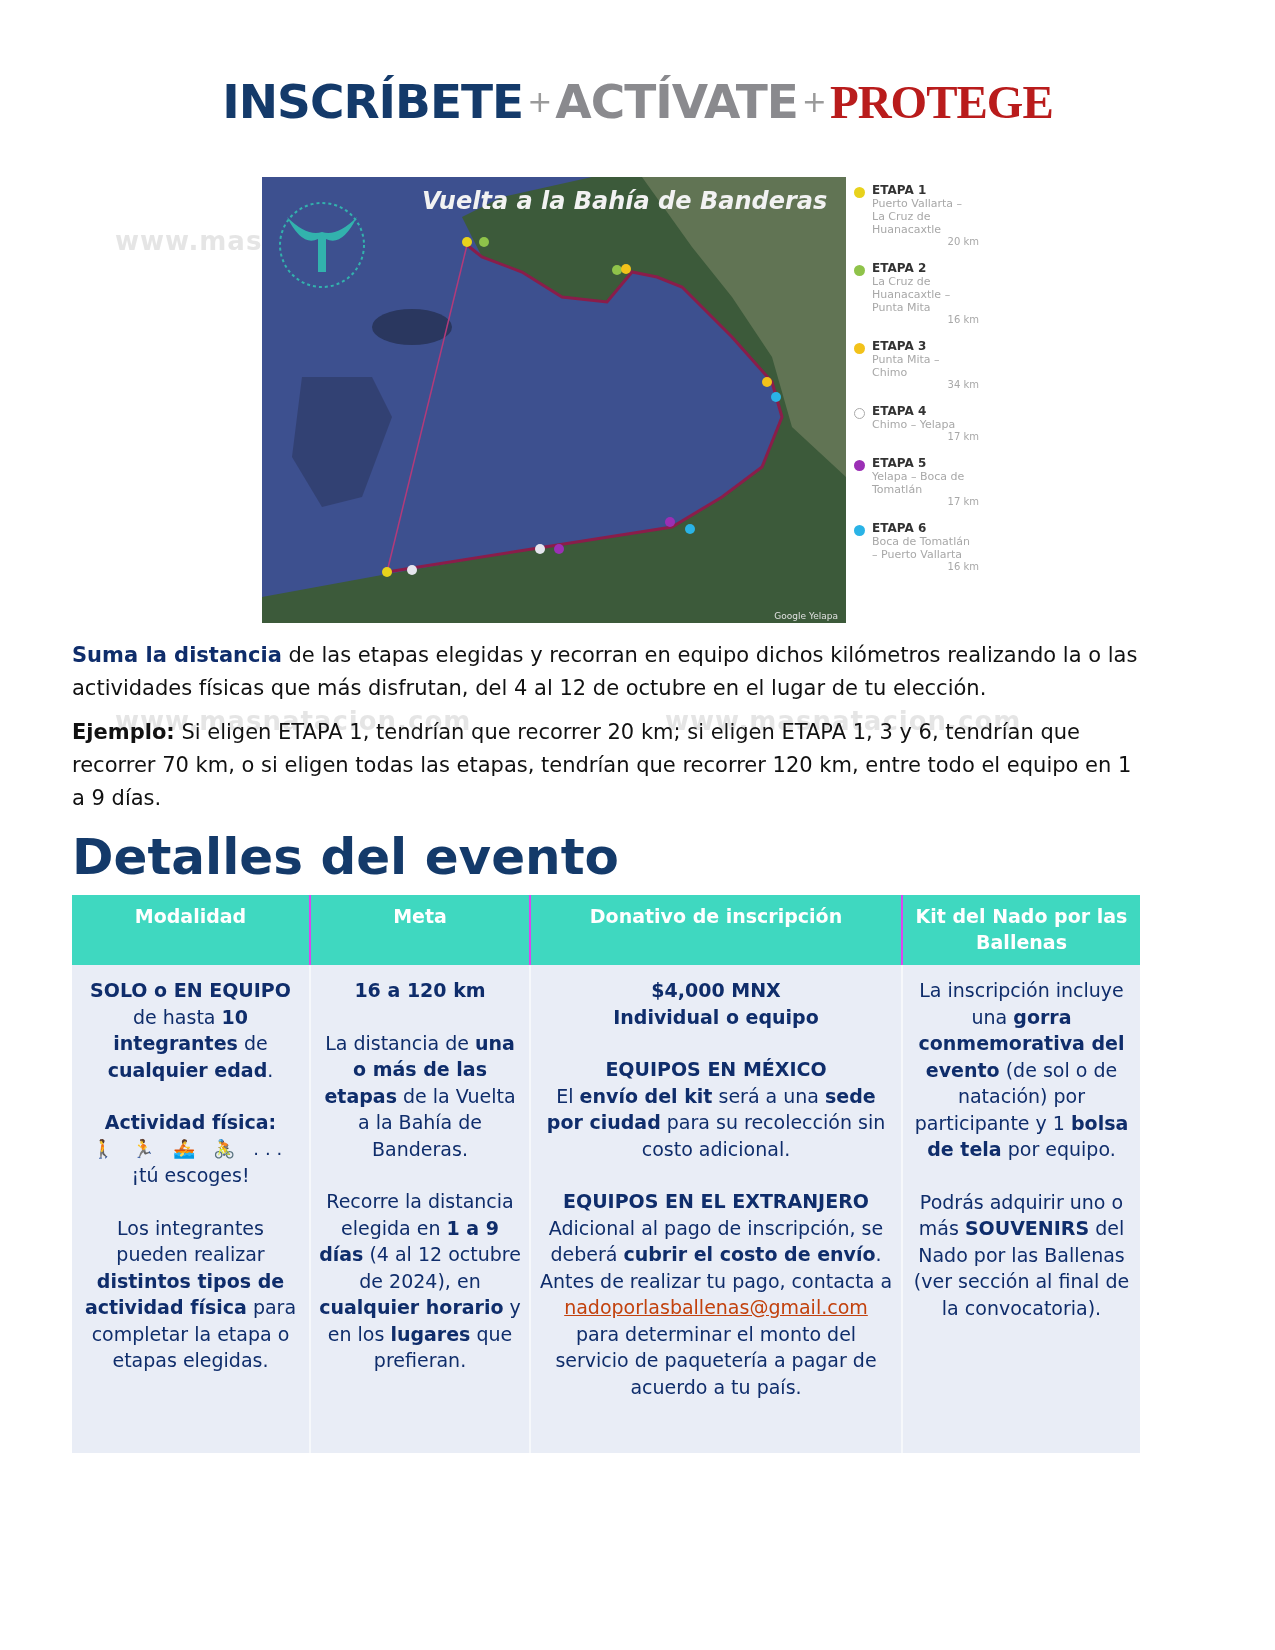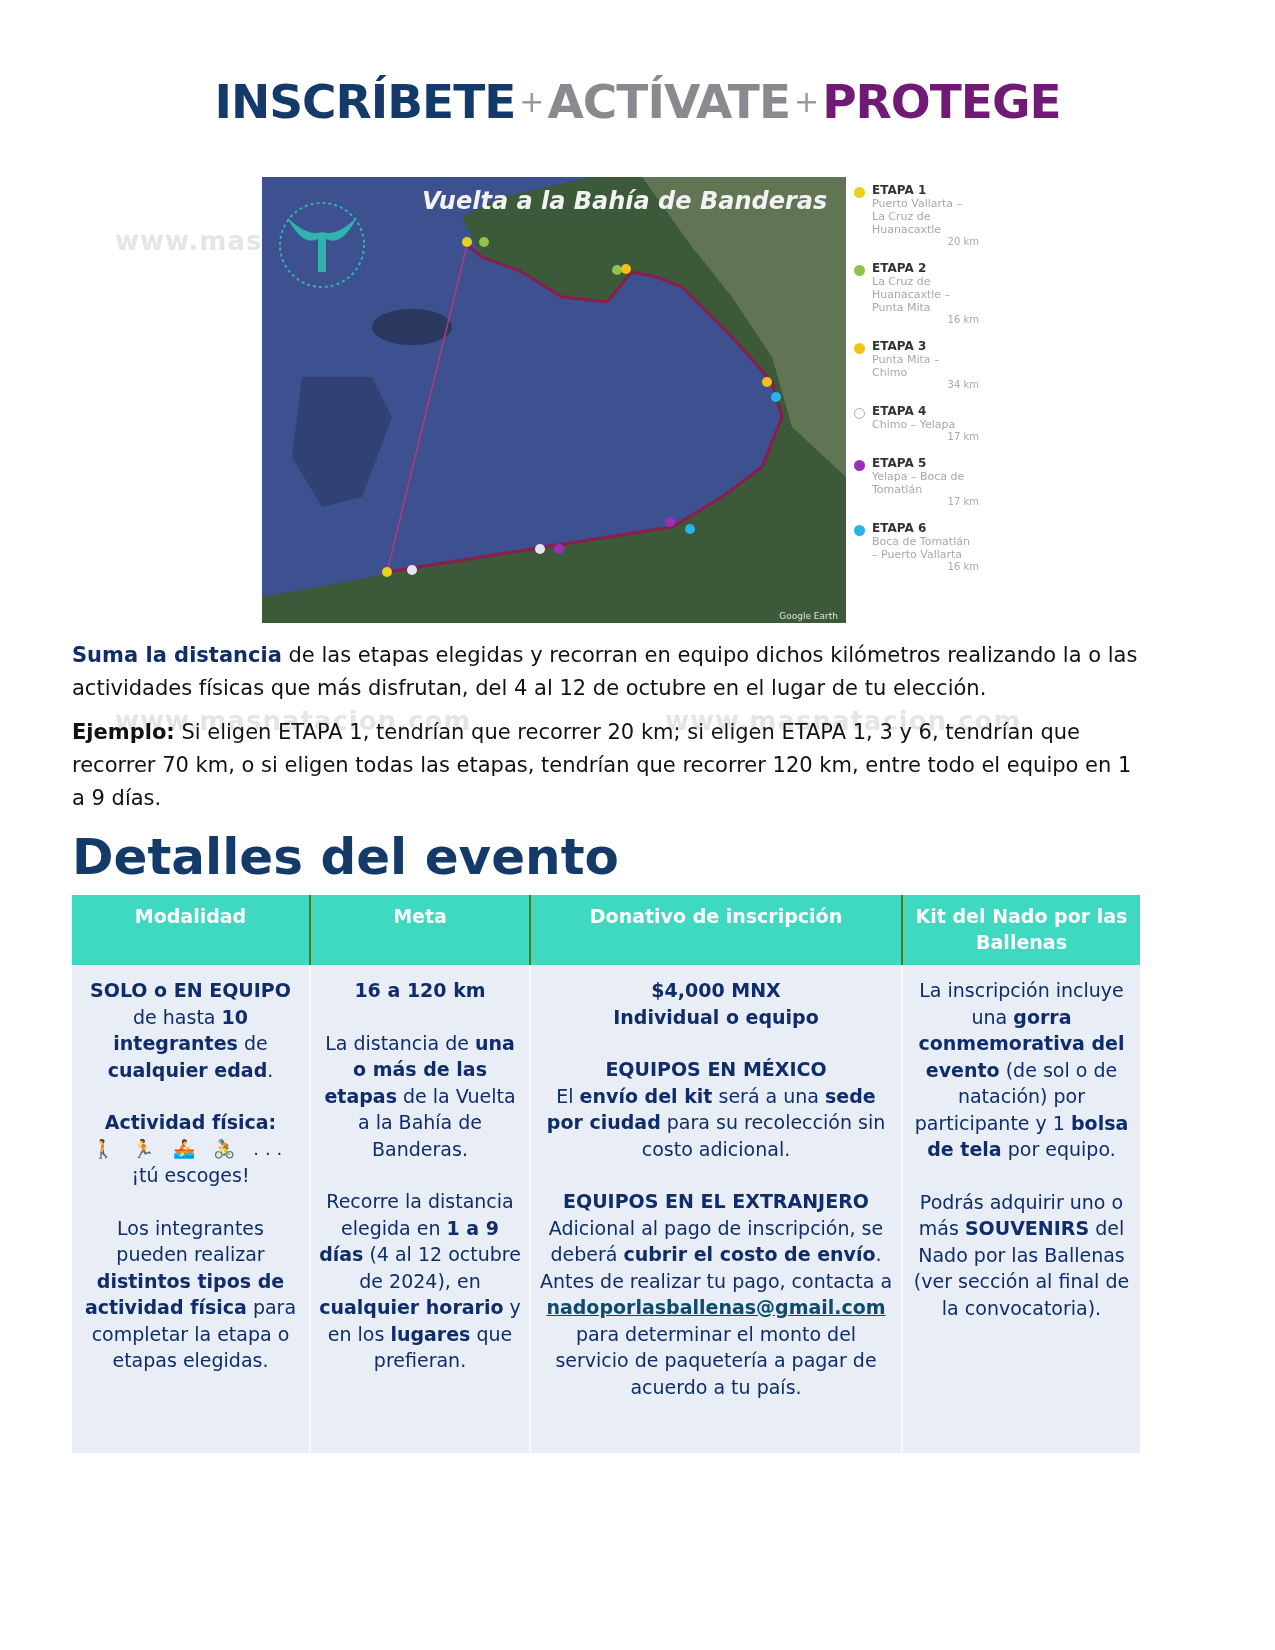--- a/index.html
+++ b/index.html
@@ -2,21 +2,21 @@
 <html><head>
 <meta charset="utf-8">
 <style>
   html, body { margin: 0; padding: 0; background: #ffffff; }
   body { width: 1275px; height: 1650px; position: relative; overflow: hidden;
          font-family: "DejaVu Sans", sans-serif; color: #0f2d6b; }
   .title { position: absolute; top: 74px; left: 0; width: 1275px; text-align: center;
            font-family: "DejaVu Sans", sans-serif; font-weight: bold; font-size: 47px; letter-spacing: -1px; }
   .title .t1 { color: #143a6a; }
   .title .t2 { color: #8a8a8e; }
-  .title .t3 { color: #701a75; }
+  .title .t3 { color: #b91c1c; font-family: Liberation Serif, serif; }
   .title .plus { color: #9a9a9a; font-weight: normal; font-size: 30px; vertical-align: 6px; margin: 0 4px; }
 
   .watermark { position: absolute; color: rgba(180,180,180,0.35); font-size: 26px; font-weight: bold; letter-spacing: 1px; }
 
   .map { position: absolute; left: 262px; top: 177px; width: 584px; height: 446px; overflow: hidden;
          background: #3c4f8c; }
   .map svg { width: 100%; height: 100%; display: block; }
   .map-title { position: absolute; top: 10px; left: 160px; font-size: 24px; font-weight: bold; color: #f2f2f2;
                font-family: "DejaVu Sans", sans-serif; font-style: italic; }
   .map-credit { position: absolute; bottom: 2px; right: 8px; font-size: 9px; color: #e0e0e0; }
@@ -30,29 +30,29 @@
 
   .para { position: absolute; left: 72px; width: 1070px; font-size: 21px; line-height: 33px; color: #111;
           font-family: "DejaVu Sans", sans-serif; }
   .para b { color: #0f2d6b; }
   .para .ej { color: #111; }
 
   .section-title { position: absolute; left: 72px; top: 828px; font-size: 50px; font-weight: bold; color: #143a6a; }
 
   table.details { position: absolute; left: 72px; top: 895px; width: 1068px; border-collapse: collapse; table-layout: fixed; }
   table.details th { background: #3fd8c0; color: #ffffff; font-size: 19px; font-weight: bold; padding: 8px 6px 10px;
-                     vertical-align: top; border-right: 2px solid #4d7c0f; height: 48px; line-height: 26px; }
+                     vertical-align: top; border-right: 2px solid #d946ef; height: 48px; line-height: 26px; }
   table.details th:last-child { border-right: none; }
   table.details td { background: #e9edf6; vertical-align: top; text-align: center; font-size: 19px; line-height: 26.5px;
                      color: #0f2d6b; padding: 12px 8px 16px; border-right: 2px solid #f6f8fb; height: 460px; }
   table.details td:last-child { border-right: none; }
   td b { font-weight: bold; text-align: center; }
   .blk { display: block; }
   .gap { display: block; height: 26px; }
-  .email { color: #0c4a6e; text-decoration: underline; font-weight: bold; }
+  .email { color: #c2410c; text-decoration: underline; }
   .emoji { font-size: 18px; letter-spacing: 6px; }
 </style>
 </head>
 <body>
 
 <div class="title">
   <span class="t1">INSCRÍBETE</span><span class="plus">+</span><span class="t2">ACTÍVATE</span><span class="plus">+</span><span class="t3">PROTEGE</span>
 </div>
 
 <div class="watermark" style="left:115px; top:226px;">www.masnatacion.com</div>
@@ -79,21 +79,21 @@
     <circle cx="278" cy="372" r="5" fill="#e6e6ee"></circle>
     <circle cx="297" cy="372" r="5" fill="#9b2fb5"></circle>
     <circle cx="125" cy="395" r="5" fill="#e8d21c"></circle>
     <circle cx="150" cy="393" r="5" fill="#e6e6ee"></circle>
     <g opacity="0.75">
       <circle cx="60" cy="68" r="42" fill="none" stroke="#2fd3b8" stroke-width="2" stroke-dasharray="3 3"></circle>
       <path d="M25 40 Q45 60 60 55 Q75 60 95 40 Q80 70 64 62 L64 95 L56 95 L56 62 Q40 70 25 40 Z" fill="#2fd3b8"></path>
     </g>
   </svg>
   <div class="map-title">Vuelta a la Bahía de Banderas</div>
-  <div class="map-credit">Google Earth</div>
+  <div class="map-credit">Google Yelapa</div>
 </div>
 
 <div class="legend">
   <div class="legend-item">
     <span class="legend-dot" style="background:#e8d21c"></span>
     <div class="legend-head">ETAPA 1</div>
     <div class="legend-route">Puerto Vallarta – La Cruz de Huanacaxtle</div>
     <div class="legend-dist">20 km</div>
   </div>
   <div class="legend-item">

